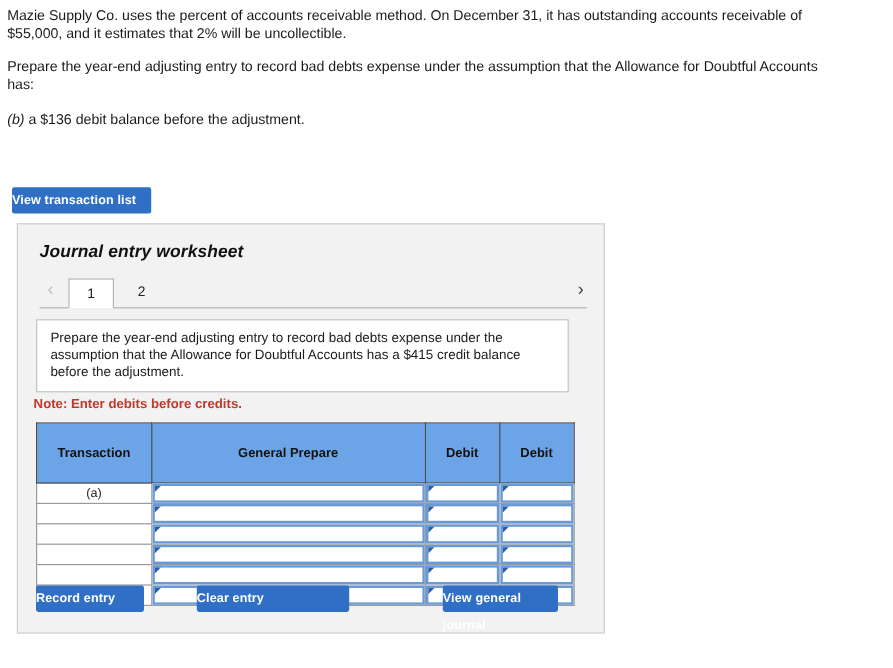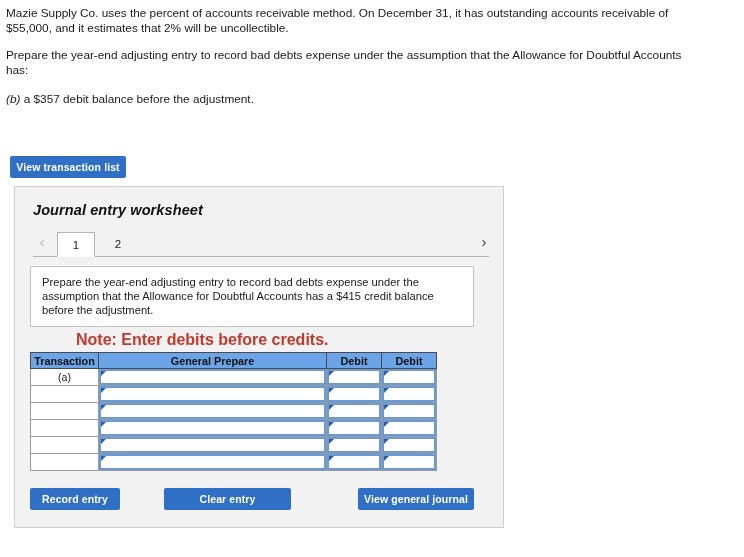--- a/index.html
+++ b/index.html
@@ -40,21 +40,21 @@
     font-style: italic;
   }
 
   
   .btn {
     display: inline-block;
     background: #2f6fc5;
     color: #ffffff;
     font-size: 10.5px;
     font-weight: bold;
-    text-align: center;
+    text-align: left;
     border: none;
     border-radius: 2px;
     padding: 0;
     line-height: 22px;
     height: 22px;
     cursor: pointer;
     letter-spacing: 0.1px;
   }
   .btn-transaction-list {
     position: absolute;
@@ -156,43 +156,42 @@
     padding: 8px 11px 9px 11px;
     font-size: 11.2px;
     line-height: 14px;
     color: #1a1a1a;
   }
 
   .note {
     position: absolute;
     left: 28px;
     top: 331px;
-    font-size: 16px;
+    font-size: 11px;
     font-weight: bold;
     color: #c0392b;
-    margin-left: 48px;
   }
 
   
   .jtable {
     position: absolute;
     left: 30px;
     top: 352px;
     border-collapse: collapse;
     table-layout: fixed;
     background: #ffffff;
   }
   .jtable th {
     background: #6ba5e7;
     border: 1px solid #4a4a4a;
     font-size: 10.8px;
     font-weight: bold;
     color: #111111;
     height: 15px;
-    padding: 0;
+    padding: 17px;
     text-align: center;
   }
   .jtable td {
     border: 1px solid #9a9a9a;
     padding: 0;
     height: 16px;
     background: #ffffff;
   }
   .col-transaction { width: 68px; }
   .col-general     { width: 228px; }
@@ -232,33 +231,33 @@
     width: 90px;
   }
   .btn-clear {
     position: absolute;
     left: 164px;
     top: 488px;
     width: 127px;
   }
   .btn-viewjournal {
     position: absolute;
-    left: 358px;
+    left: 369px;
     top: 488px;
-    width: 116px;
+    width: 96px;
   }
 </style>
 </head>
 <body>
 
 <div class="problem">
   <p>Mazie Supply Co. uses the percent of accounts receivable method. On December 31, it has outstanding accounts receivable of $55,000, and it estimates that 2% will be uncollectible.</p>
   <p>Prepare the year-end adjusting entry to record bad debts expense under the assumption that the Allowance for Doubtful Accounts has:</p>
   <div class="ab-lines">
-    <div class="ab-line"><span class="ab-label">(b)</span><span> a $357 debit balance before the adjustment.</span></div>
+    <div class="ab-line"><span class="ab-label">(b)</span><span> a $136 debit balance before the adjustment.</span></div>
   </div>
 </div>
 
 <button class="btn btn-transaction-list">View transaction list</button>
 
 <div class="panel">
 
   <div class="panel-title">Journal entry worksheet</div>
 
   <div class="tabs-row">

